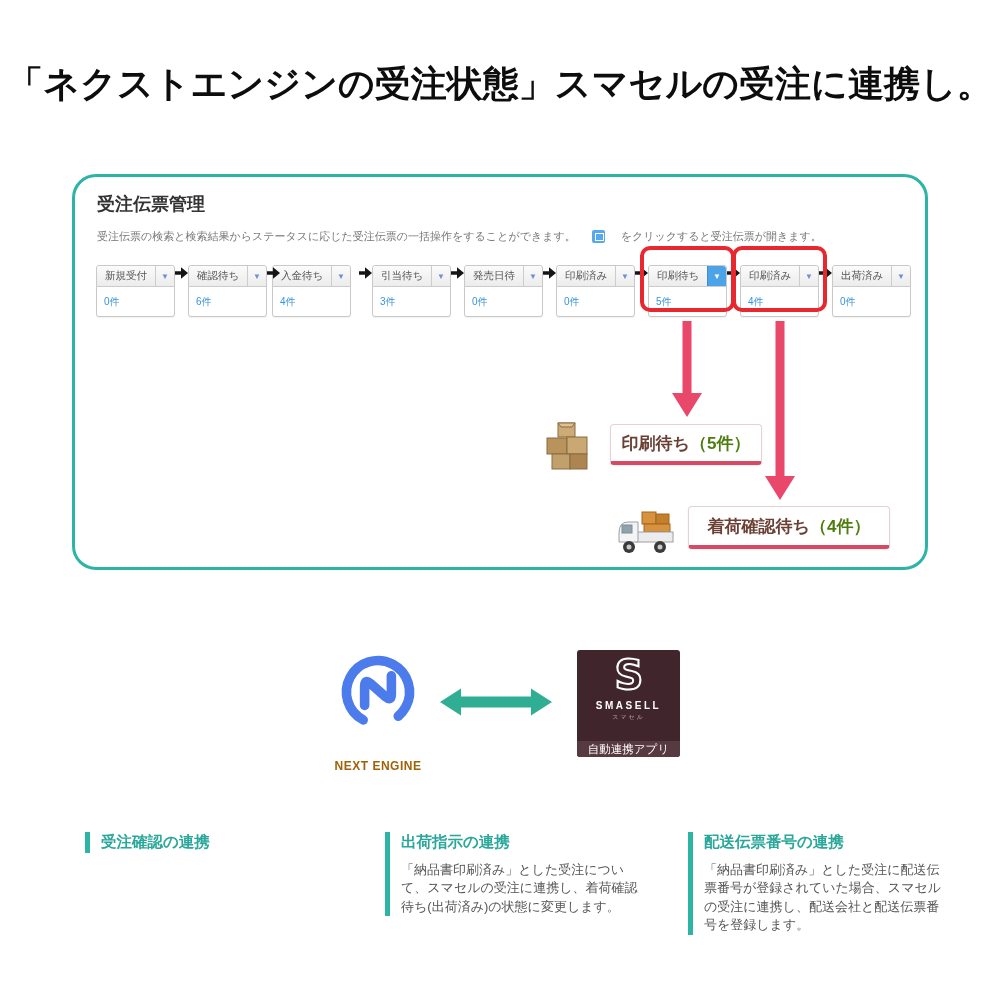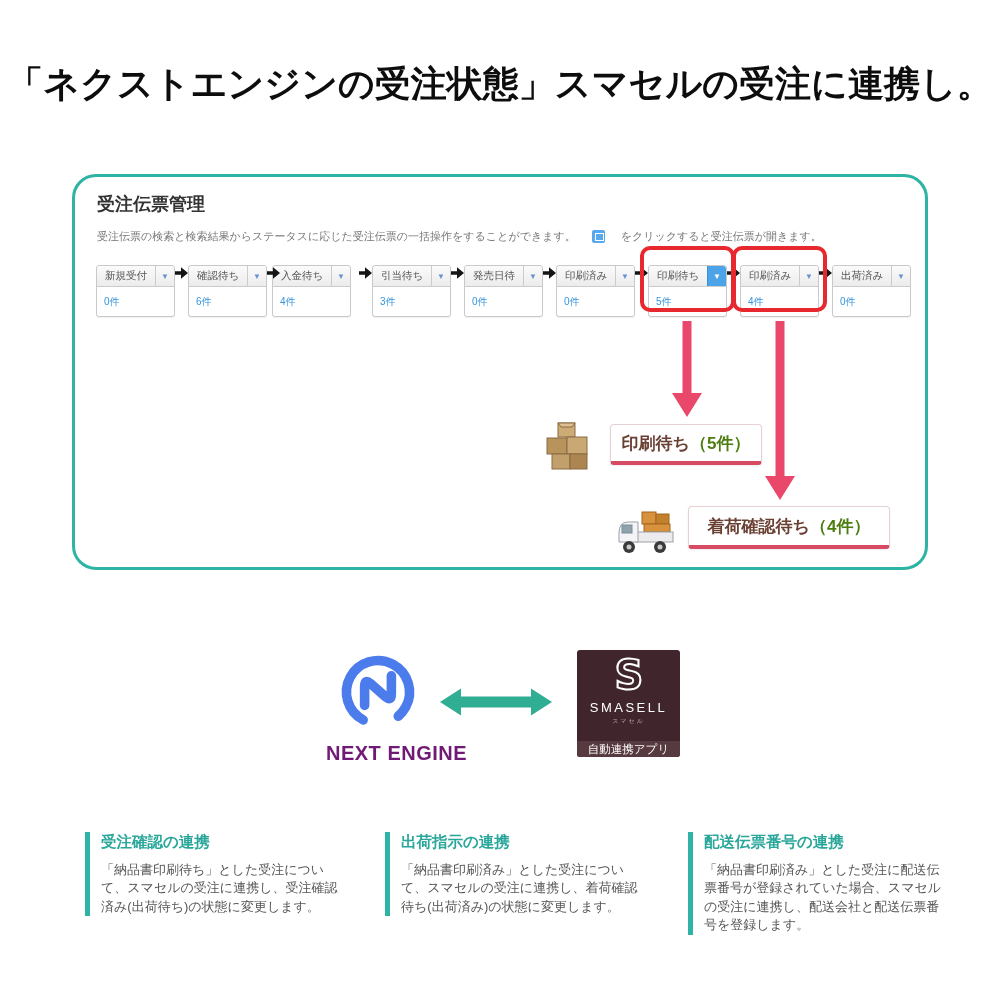--- a/index.html
+++ b/index.html
@@ -47,25 +47,25 @@
     border-radius:4px; display:flex; align-items:center; justify-content:center;
     font-weight:bold; font-size:17px; color:#6b4034; box-shadow:0 1px 2px rgba(0,0,0,.08); white-space:nowrap; }
   .callout .count { color:#4d7c0f; }
   .co-1 { left:535px; top:247px; width:152px; height:41px; }
   .co-2 { left:613px; top:329px; width:202px; height:43px; }
   .icon-boxes { position:absolute; left:466px; top:243px; }
   .icon-truck { position:absolute; left:541px; top:333px; }
 
   
   .logo-ne { position:absolute; left:326px; top:650px; width:104px; text-align:center; }
-  .logo-ne .ne-label { margin-top:2px; font-size:20px; font-weight:bold; color:#701a75; letter-spacing:.5px; white-space:nowrap; }
+  .logo-ne .ne-label { margin-top:19px; font-size:12px; font-weight:bold; color:#a16207; letter-spacing:.5px; white-space:nowrap; }
   .sync-arrow { position:absolute; left:440px; top:687px; }
   .logo-smasell { position:absolute; left:577px; top:650px; width:103px; height:107px; background:#40262c;
     border-radius:3px; display:flex; flex-direction:column; align-items:center; overflow:hidden; }
-  .sm-name { font-size:13px; font-weight:normal; letter-spacing:2.5px; color:#fff; margin-top:1px; }
+  .sm-name { font-size:10px; font-weight:bold; letter-spacing:2.5px; color:#fff; margin-top:1px; }
   .sm-sub { font-size:6px; letter-spacing:2px; color:#c9a6a6; margin-top:2px; }
   .sm-band { margin-top:auto; width:100%; height:16px; background:#573a40; display:flex;
     align-items:center; justify-content:center; font-size:11.5px; color:#fff; }
 
   
   .feature { position:absolute; top:832px; width:256px; border-left:5px solid #2db4a4; padding-left:11px; }
   .f-1 { left:85px; } .f-2 { left:385px; } .f-3 { left:688px; }
   .feature-title { font-size:15.5px; font-weight:bold; color:#2aa79a; white-space:nowrap; }
   .feature-body { margin-top:8px; font-size:13px; color:#555; line-height:1.42; width:238px; }
 </style>
@@ -276,21 +276,20 @@
   <svg width="40" height="44" viewBox="0 0 40 44" style="margin-top:5px">
     <text x="20" y="34" text-anchor="middle" font-size="40" font-weight="bold" font-family="'DejaVu Sans','Liberation Sans',sans-serif" fill="none" stroke="#ffffff" stroke-width="2">S</text>
   </svg>
   <div class="sm-name">SMASELL</div>
   <div class="sm-sub">スマセル</div>
   <div class="sm-band">自動連携アプリ</div>
 </div>
 
 <div class="feature f-1">
   <div class="feature-title">受注確認の連携</div>
-  <div class="feature-body">「納品書印刷待ち」とした受注について、スマセルの受注に連携し、受注確認済み(出荷待ち)の状態に変更します。</div>
 </div>
 <div class="feature f-2">
   <div class="feature-title">出荷指示の連携</div>
   <div class="feature-body">「納品書印刷済み」とした受注について、スマセルの受注に連携し、着荷確認待ち(出荷済み)の状態に変更します。</div>
 </div>
 <div class="feature f-3">
   <div class="feature-title">配送伝票番号の連携</div>
   <div class="feature-body">「納品書印刷済み」とした受注に配送伝票番号が登録されていた場合、スマセルの受注に連携し、配送会社と配送伝票番号を登録します。</div>
 </div>
 

